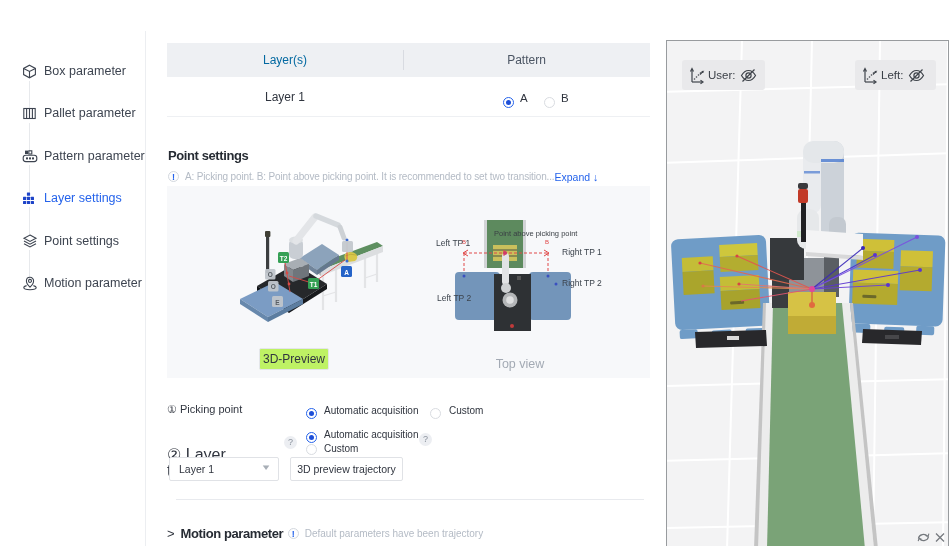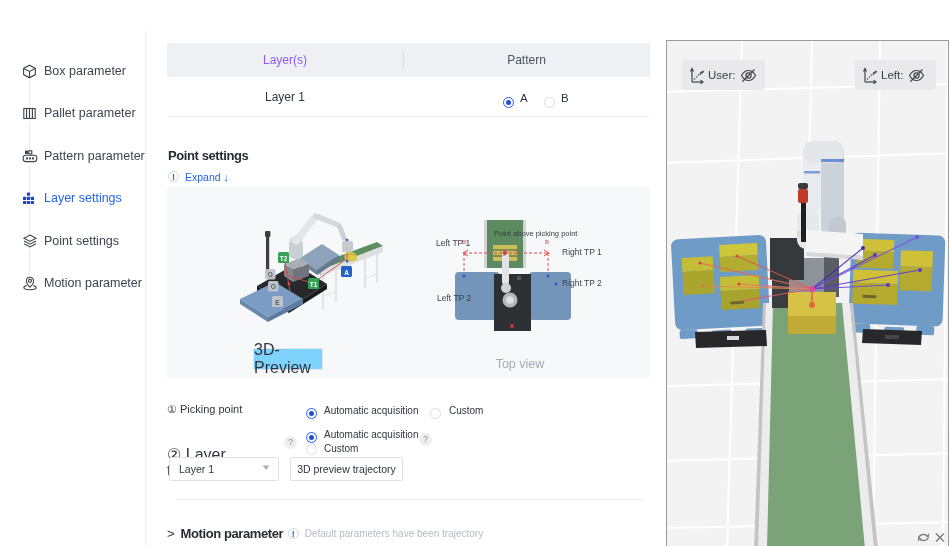--- a/index.html
+++ b/index.html
@@ -28,41 +28,41 @@
 .nav-item { position:absolute; left:0; width:146px; height:20px; display:flex; align-items:center;padding-left:24px; }
 .nav-item svg { position:absolute; left:22px; }
 .nav-item .txt { position:absolute; left:44px; font-size:12.5px; color:#3d4450; white-space:nowrap; }
 .nav-item.active .txt { color:#2563eb; }
 .connector { position:absolute; left:29px; width:1px; background:#e7e9ec; }
 
 
 #content { position:absolute; left:147px; top:31px; width:519px; height:515px; background:#fff; }
 
 #thead { position:absolute; left:20px; top:12px; width:483px; height:34px; background:#eef0f3; }
-#thead .c1 { position:absolute; left:0; top:0; width:236px; height:34px; display:flex; align-items:center; justify-content:center; font-size:12px; color:#8b5cf6; }
+#thead .c1 { position:absolute; left:0; top:0; width:236px; height:34px; display:flex; align-items:center; justify-content:center; font-size:12px; color:#0369a1; }
 #thead .c2 { position:absolute; left:236px; top:0; width:247px; height:34px; display:flex; align-items:center; justify-content:center; font-size:12px; color:#4b5563; }
 #thead .cd { position:absolute; left:236px; top:7px; width:1px; height:20px; background:#d8dbe1; }
 #trow { position:absolute; left:20px; top:46px; width:483px; height:40px; border-bottom:1px solid #eef0f3; }
 #trow .c1 { position:absolute; left:0; top:0; width:236px; height:40px; display:flex; align-items:center; justify-content:center; font-size:12px; color:#30353f; }
 .radio { display:inline-block; width:11px; height:11px; border-radius:50%; background:#fff; border:1px solid #d9dce1; position:relative; vertical-align:middle; }
 .radio.sel { border:1px solid #2563eb; }
 .radio.sel::after { content:""; position:absolute; left:2px; top:2px; width:5px; height:5px; border-radius:50%; background:#1d4fd8; }
 .rlabel { font-size:11.5px; color:#30353f; }
 
 
 #pt-heading { position:absolute; left:21px; top:117px; font-size:13px; font-weight:bold; color:#262b33; letter-spacing:-0.4px; }
 #hint-row { position:absolute; left:21px; top:139px; height:13px; display:flex; align-items:center; }
 .warnc { display:inline-block; flex:none; width:11px; height:11px; border-radius:50%; border:1px solid #d3d8de; color:#2563eb; font-size:9px; font-weight:bold; text-align:center; line-height:11px; vertical-align:-2px; background:#fdfdfe;}
 #hint-row .g { font-size:10px; color:#b4bbc5; letter-spacing:-0.15px; }
 #hint-row .b { font-size:10.5px; color:#2563eb; }
 
 
 #panel { position:absolute; left:20px; top:155px; width:483px; height:192px; background:#f7f8fa; }
-#btn-3dp { position:absolute; left:86px; top:162px; width:70px; height:22px; background:#7dd3fc;
-  border:1px solid #e4e6ea; border-radius:2px; font-size:16px; color:#30353f;
+#btn-3dp { position:absolute; left:92px; top:162px; width:70px; height:22px; background:#bef264;
+  border:1px solid #e4e6ea; border-radius:2px; font-size:12px; color:#30353f;
   display:flex; align-items:center; justify-content:center; }
 #topview-cap { position:absolute; left:293px; top:171px; width:120px; text-align:center; font-size:12.5px; color:#a3aab4; }
 
 
 .ctl-label { position:absolute; font-size:10.5px; color:#30353f; white-space:nowrap; }
 .qmark { display:inline-block; width:13px; height:13px; border-radius:50%; background:#eceef2; color:#8a919c;
   font-size:9px; text-align:center; line-height:13px; }
 #dropdown { position:absolute; left:22px; top:426px; width:110px; height:24px; background:#fff;
   border:1px solid #e0e2e6; border-radius:2px; font-size:10.5px; color:#30353f; line-height:22px; padding-left:9px; }
 #dropdown .chev { position:absolute; right:8px; top:-1px; color:#a8aeb6; font-size:8px; transform:scaleX(1.4); }
@@ -159,20 +159,21 @@
     <div id="trow">
       <div class="c1">Layer 1</div>
       <div style="position:absolute; left:336px; top:16px;"><span class="radio sel"></span></div>
       <div style="position:absolute; left:353px; top:15px;" class="rlabel">A</div>
       <div style="position:absolute; left:377px; top:16px;"><span class="radio"></span></div>
       <div style="position:absolute; left:394px; top:15px;" class="rlabel">B</div>
     </div>
     <div id="pt-heading">Point settings</div>
     <div id="hint-row">
         <span class="warnc" style="margin-right:6px;">!</span>
+        <span class="g" style="white-space:nowrap;">A: Picking point. B: Point above picking point. It is recommended to set two transition...</span>
         <span class="b">Expand ↓</span>
       </div>
 
     <div id="panel">
       <svg id="iso-svg" style="position:absolute; left:60px; top:10px;" width="170" height="140" viewBox="0 0 170 140">
 
         <g stroke="#e3e4e6" stroke-width="2.2" fill="none">
           <path d="M96 74 L96 114"></path>
             <path d="M109 70 L109 106"></path>
           <path d="M138 54 L138 92"></path>

